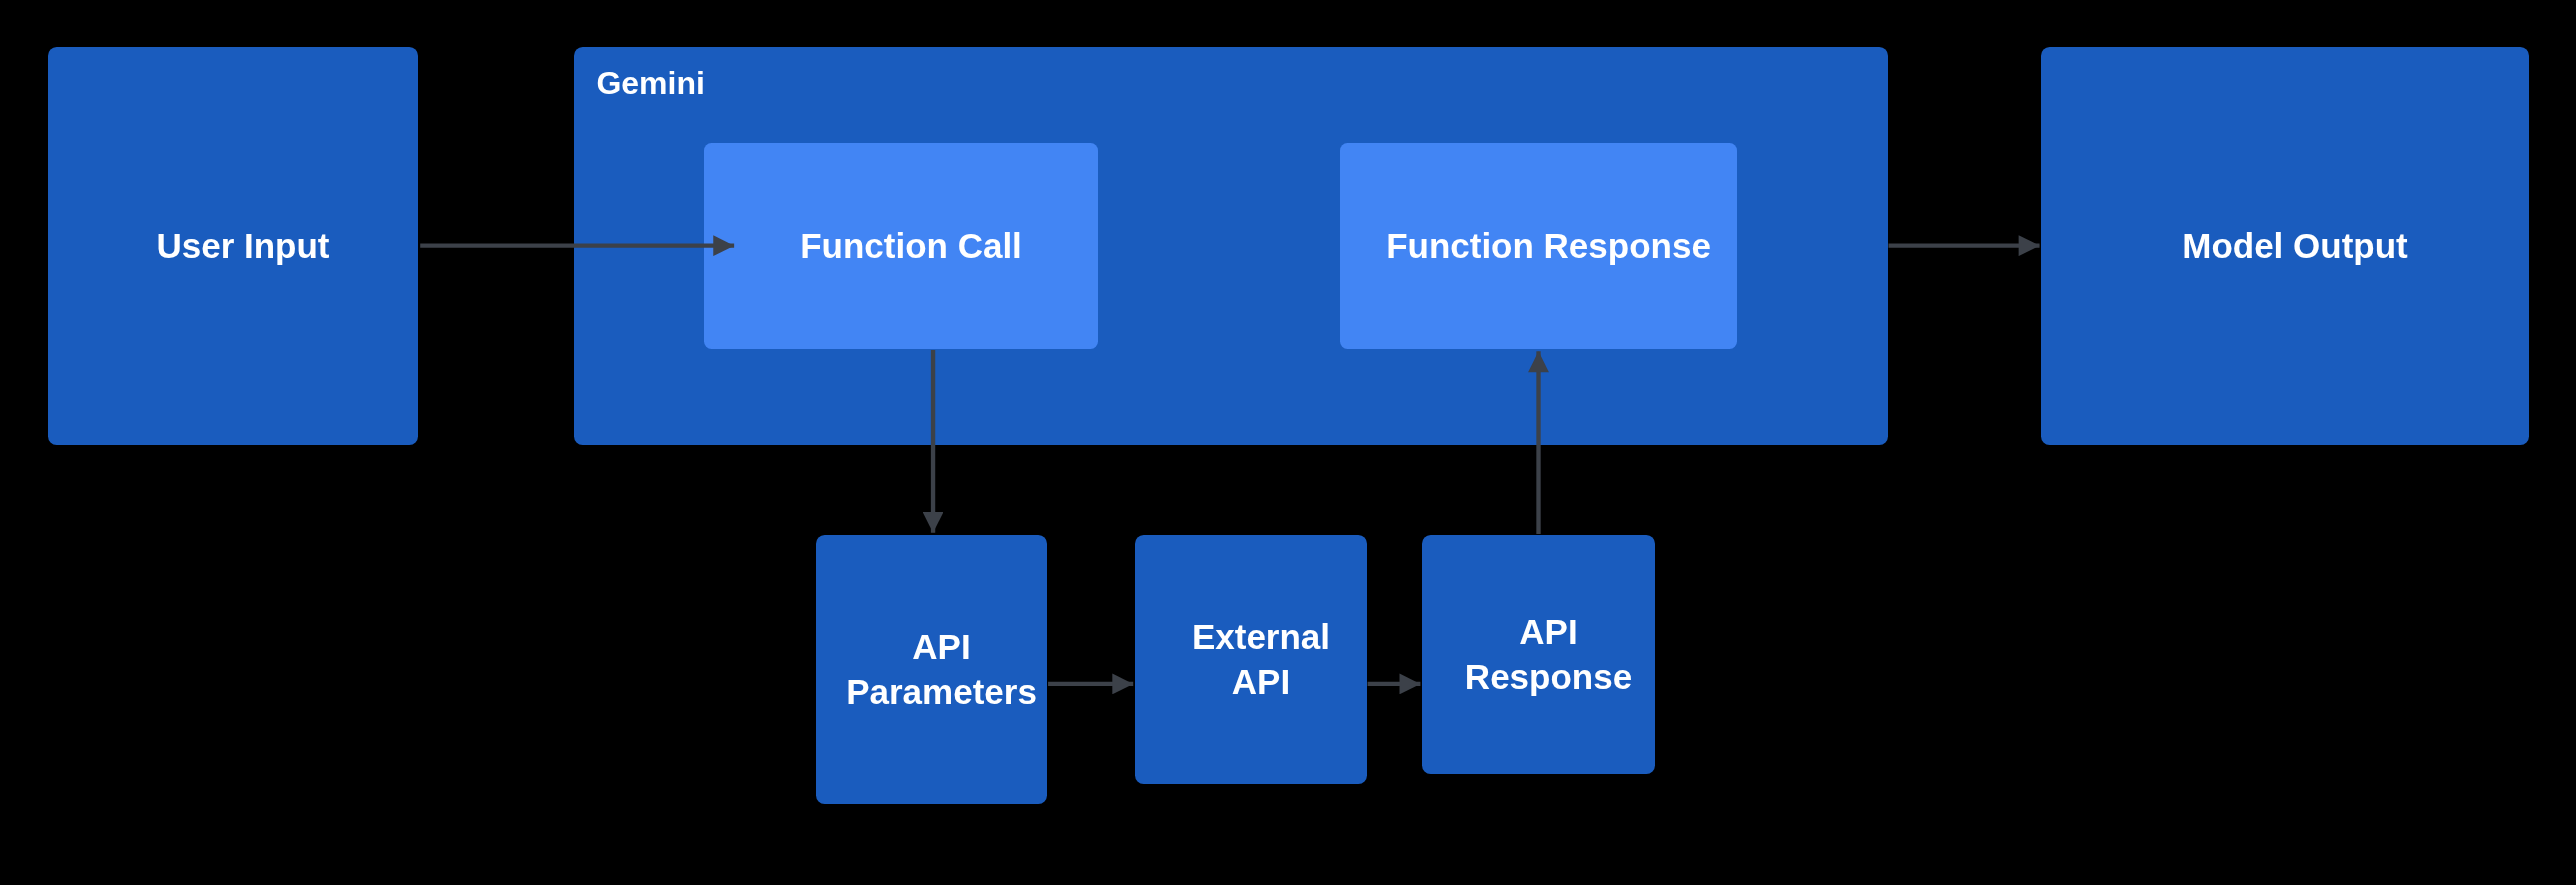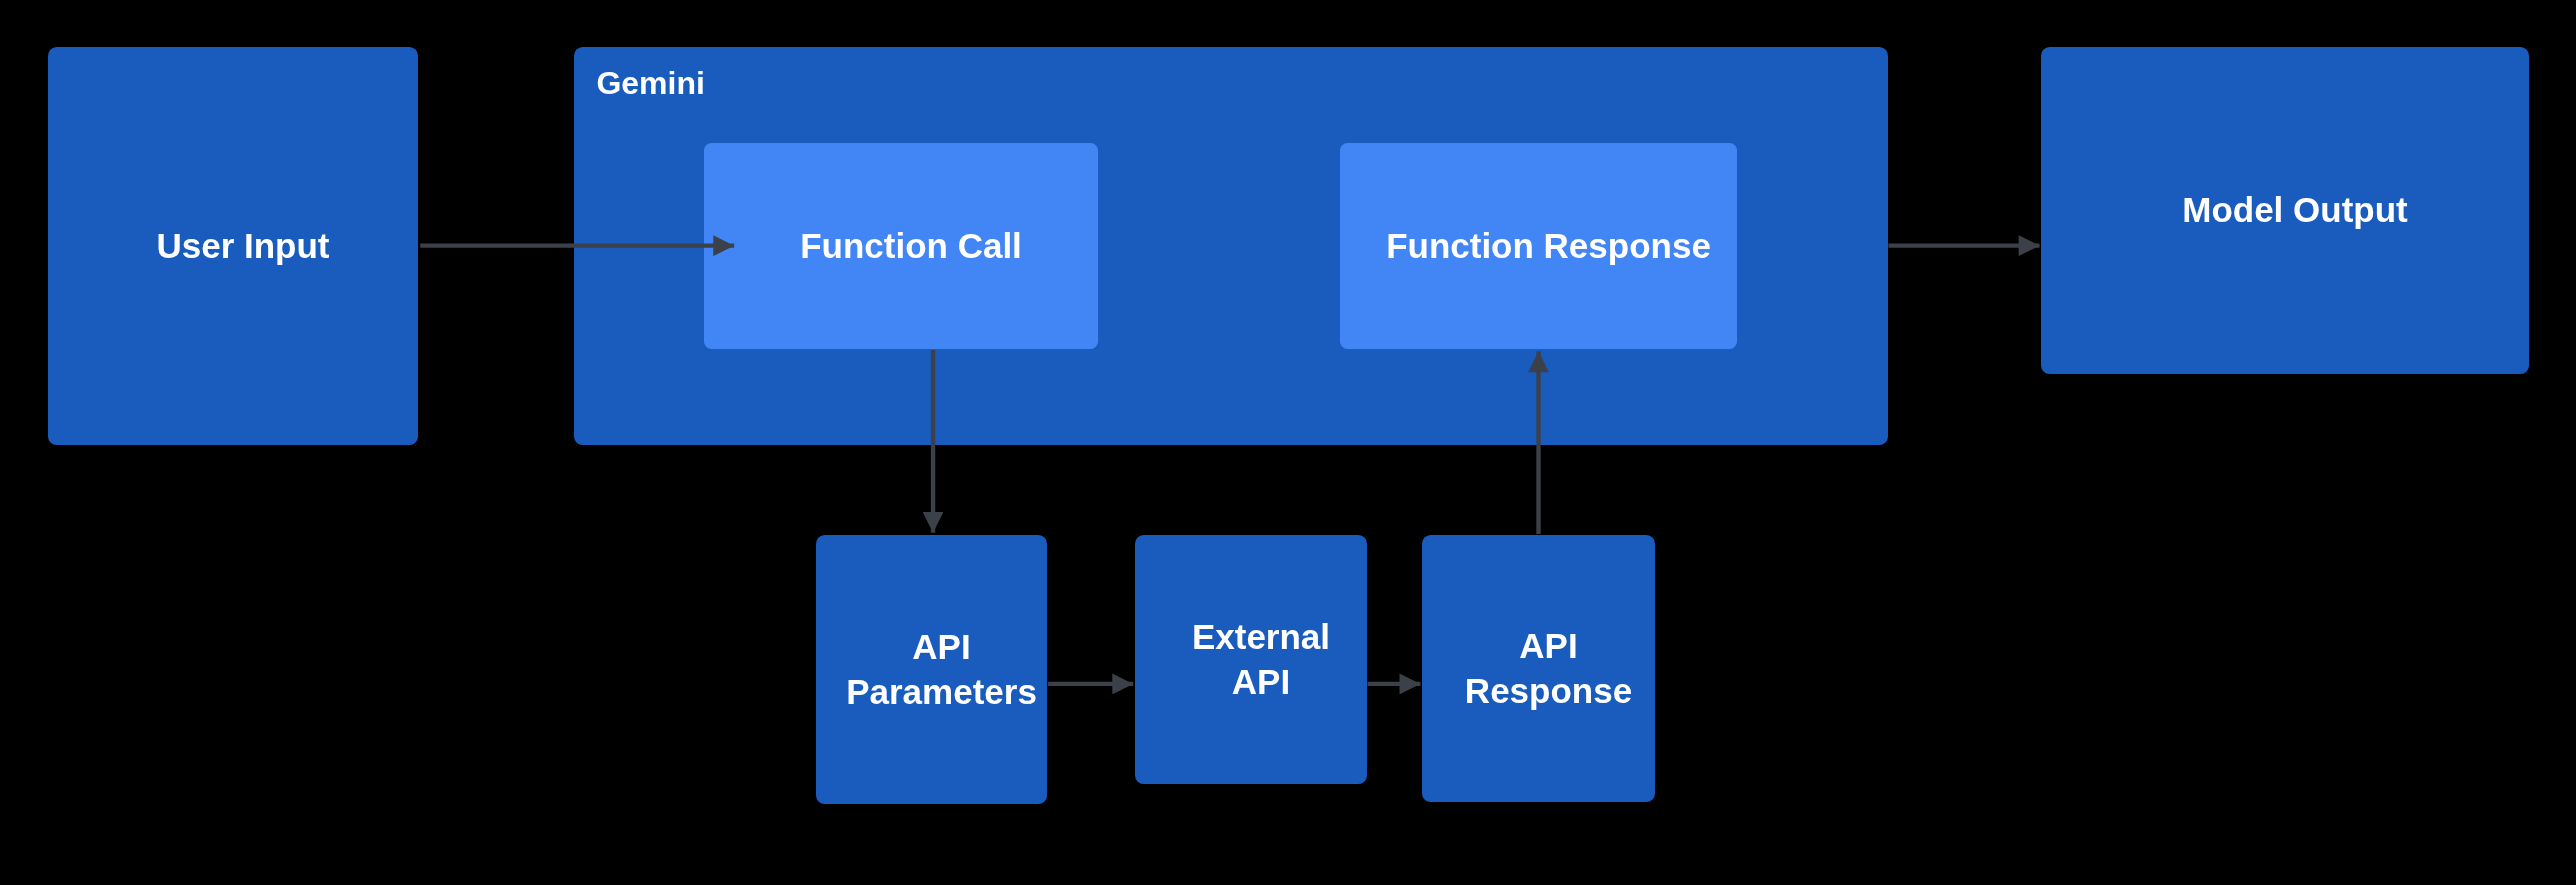--- a/index.html
+++ b/index.html
@@ -39,24 +39,24 @@
     font-weight: bold;
     color: var(--label-text, #FFFFFF);
     line-height: 1.1;
   }
   .node-label { display: block; margin-left: 20px; }
 
   #user-input        { left: 48px;   top: 47px;  width: 370px;  height: 398px; }
   #gemini            { left: 574px;  top: 47px;  width: 1314px; height: 398px; }
   #function-call     { left: 704px; top: 143px; width: 394px;  height: 206px; }
   #function-response { left: 1340px; top: 143px; width: 397px;  height: 206px; }
-  #model-output      { left: 2041px; top: 47px;  width: 488px;  height: 327px; }
+  #model-output      { left: 2041px; top: 47px;  width: 488px;  height: 398px; }
   #api-parameters    { left: 816px; top: 535px; width: 231px;  height: 269px; padding: 0 17.4px; box-sizing: border-box; }
   #external-api      { left: 1135px; top: 535px; width: 232px;  height: 249px; padding: 0 17.4px; box-sizing: border-box; }
-  #api-response      { left: 1422px; top: 535px; width: 233px;  height: 267px; padding: 0 17.4px; box-sizing: border-box; align-items: center; }
+  #api-response      { left: 1422px; top: 535px; width: 233px;  height: 239px; padding: 0 17.4px; box-sizing: border-box; align-items: center; }
 
   svg.arrows {
     position: absolute;
     inset: 0;
     width: 100%;
     height: 100%;
     pointer-events: none;
   }
   .arrow { stroke: var(--arrow, #3C4149); stroke-width: 7; fill: none; }
   .arrowhead { fill: var(--arrow, #3C4149); }

